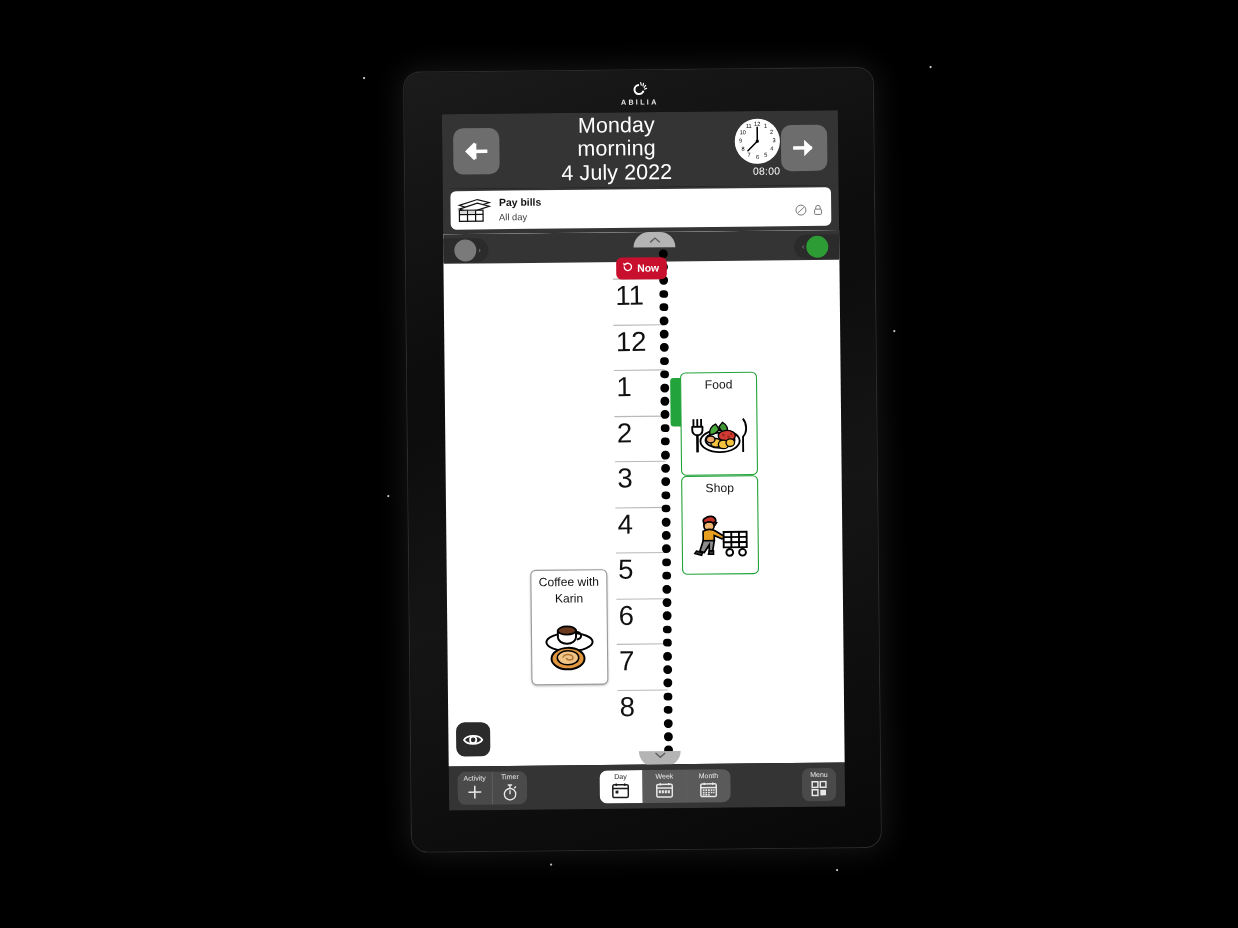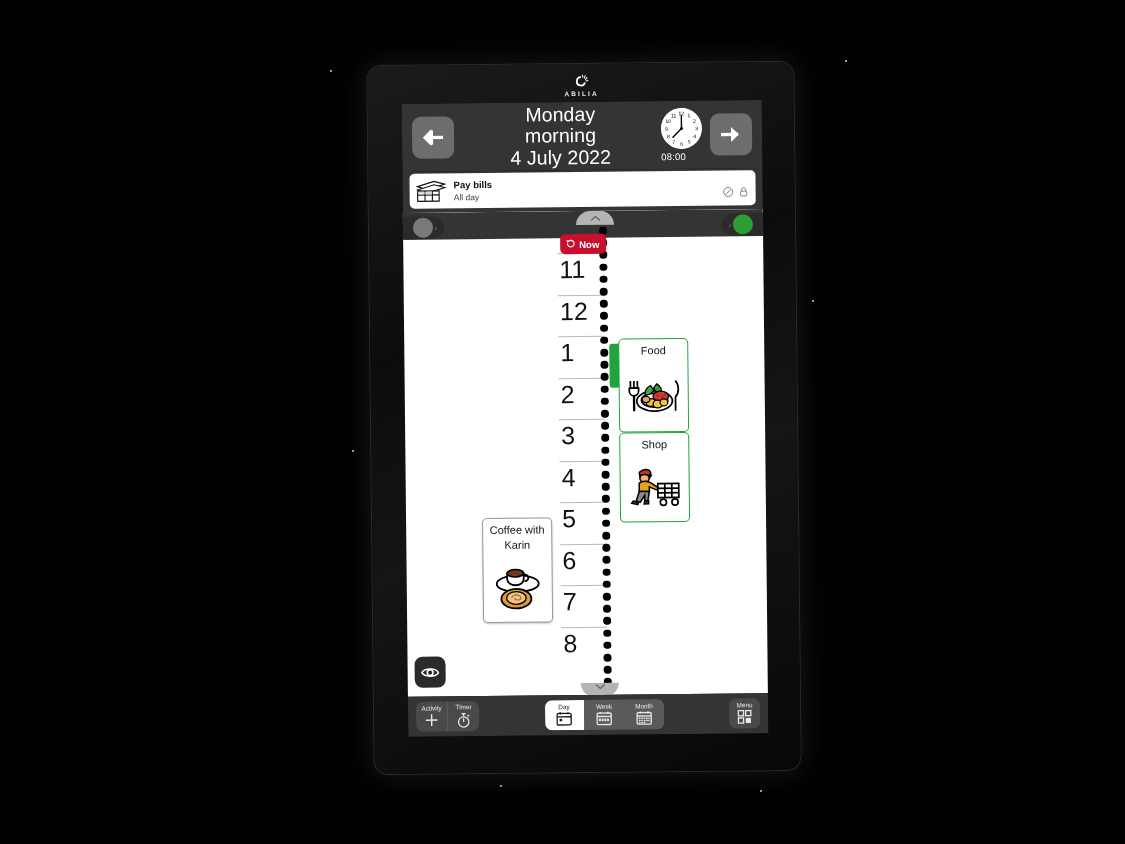--- a/index.html
+++ b/index.html
@@ -91,21 +91,21 @@
     font-size: 19.5px;
     font-weight: 400;
     letter-spacing: 0.1px;
     white-space: nowrap;
   }
   #clock-block {
     flex: 0 0 auto;
     width: 48px;
     display: flex;
     flex-direction: column;
-    align-items: flex-start;
+    align-items: flex-end;
     margin-right: 1px;
   }
   #clock-face {
     width: 41px; height: 41px;
     background: #fff;
     border-radius: 50%;
     position: relative;
   }
   #clock-time {
     color: #ffffff;

